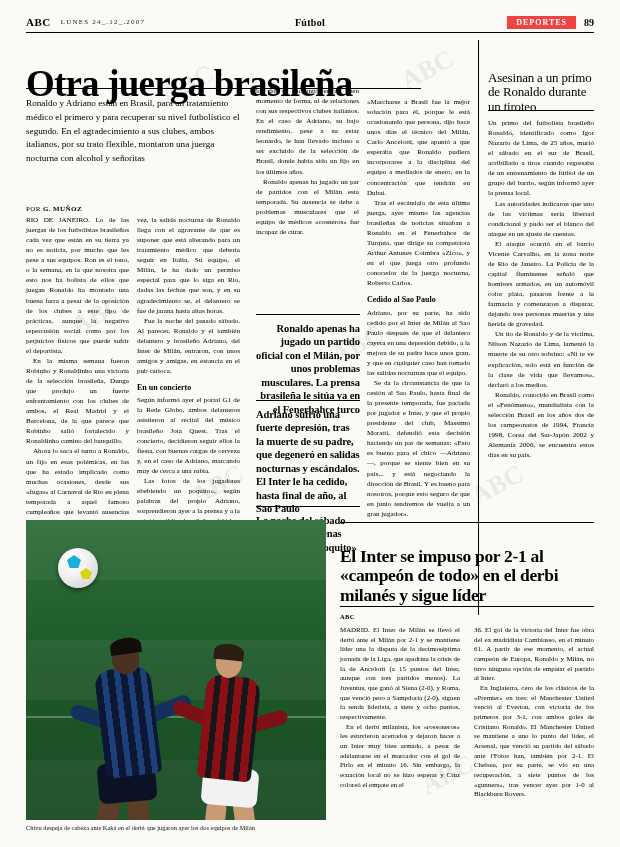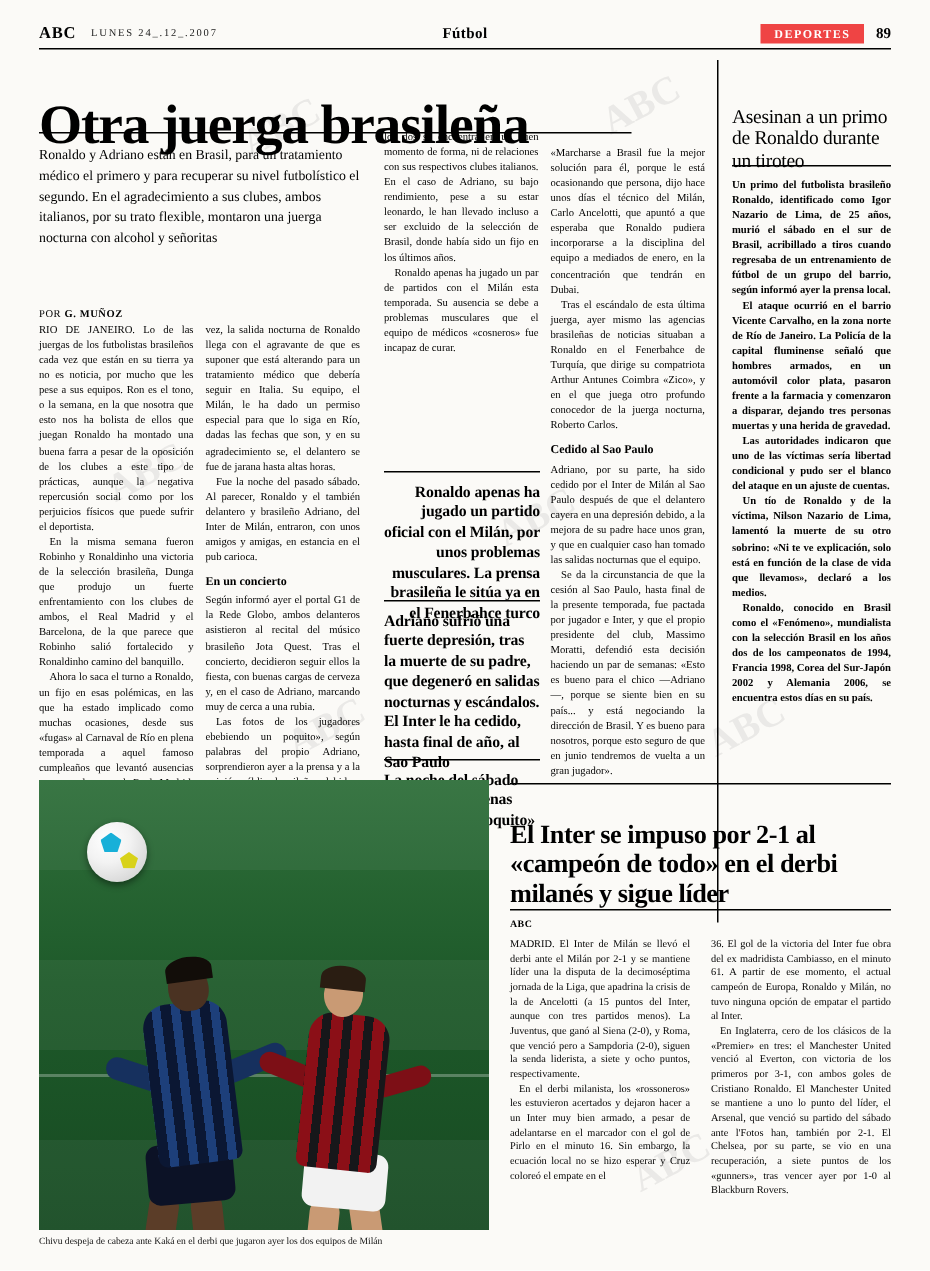--- a/index.html
+++ b/index.html
@@ -181,21 +181,20 @@
     width: 106px; height: 1px;
     background: #000;
   }
   #sidecol {
     position: absolute;
     left: 488px; top: 118px;
     width: 106px;
     font-size: 7.1px;
     line-height: 1.42;
     text-align: justify;
-    font-weight: bold;
   }
   #sidecol p { margin: 0; text-indent: 7px; }
   #sidecol p.first { text-indent: 0; }
 
   
   .photo {
     position: absolute;
     left: 26px; top: 520px;
     width: 300px; height: 300px;
     overflow: hidden;
@@ -455,22 +454,22 @@
   <div class="pq-rule-top" id="pq2r"></div>
   <div class="pullquote" id="pq2">Adriano sufrió una fuerte depresión, tras la muerte de su padre, que degeneró en salidas nocturnas y escándalos. El Inter le ha cedido, hasta final de año, al Sao Paulo</div>
   <div class="pq-rule-top" id="pq3r"></div>
   <div class="pullquote" id="pq3">La noche del sábado calmaron sus penas «bebiendo un poquito»</div>
 
   <div class="side-divider"></div>
   <h2 class="side-head">Asesinan a un primo de Ronaldo durante un tiroteo</h2>
   <div class="side-rule"></div>
   <div id="sidecol">
     <p class="first">Un primo del futbolista brasileño Ronaldo, identificado como Igor Nazario de Lima, de 25 años, murió el sábado en el sur de Brasil, acribillado a tiros cuando regresaba de un entrenamiento de fútbol de un grupo del barrio, según informó ayer la prensa local.</p>
+    <p>Las autoridades indicaron que uno de las víctimas sería libertad condicional y pudo ser el blanco del ataque en un ajuste de cuentas.</p>
     <p>El ataque ocurrió en el barrio Vicente Carvalho, en la zona norte de Río de Janeiro. La Policía de la capital fluminense señaló que hombres armados, en un automóvil color plata, pasaron frente a la farmacia y comenzaron a disparar, dejando tres personas muertas y una herida de gravedad.</p>
-    <p>Las autoridades indicaron que uno de las víctimas sería libertad condicional y pudo ser el blanco del ataque en un ajuste de cuentas.</p>
     <p>Un tío de Ronaldo y de la víctima, Nilson Nazario de Lima, lamentó la muerte de su otro sobrino: «Ni te ve explicación, solo está en función de la clase de vida que llevamos», declaró a los medios.</p>
     <p>Ronaldo, conocido en Brasil como el «Fenómeno», mundialista con la selección Brasil en los años dos de los campeonatos de 1994, Francia 1998, Corea del Sur-Japón 2002 y Alemania 2006, se encuentra estos días en su país.</p>
   </div>
 
   <div class="photo">
     <div class="grass-shade" style="top:0; height:60px;"></div>
     <div class="grass-shade" style="top:120px; height:60px;"></div>
     <div class="grass-shade" style="top:240px; height:60px;"></div>
     <div class="pitch-line" style="top:196px;"></div>
     <div class="ball"></div>

